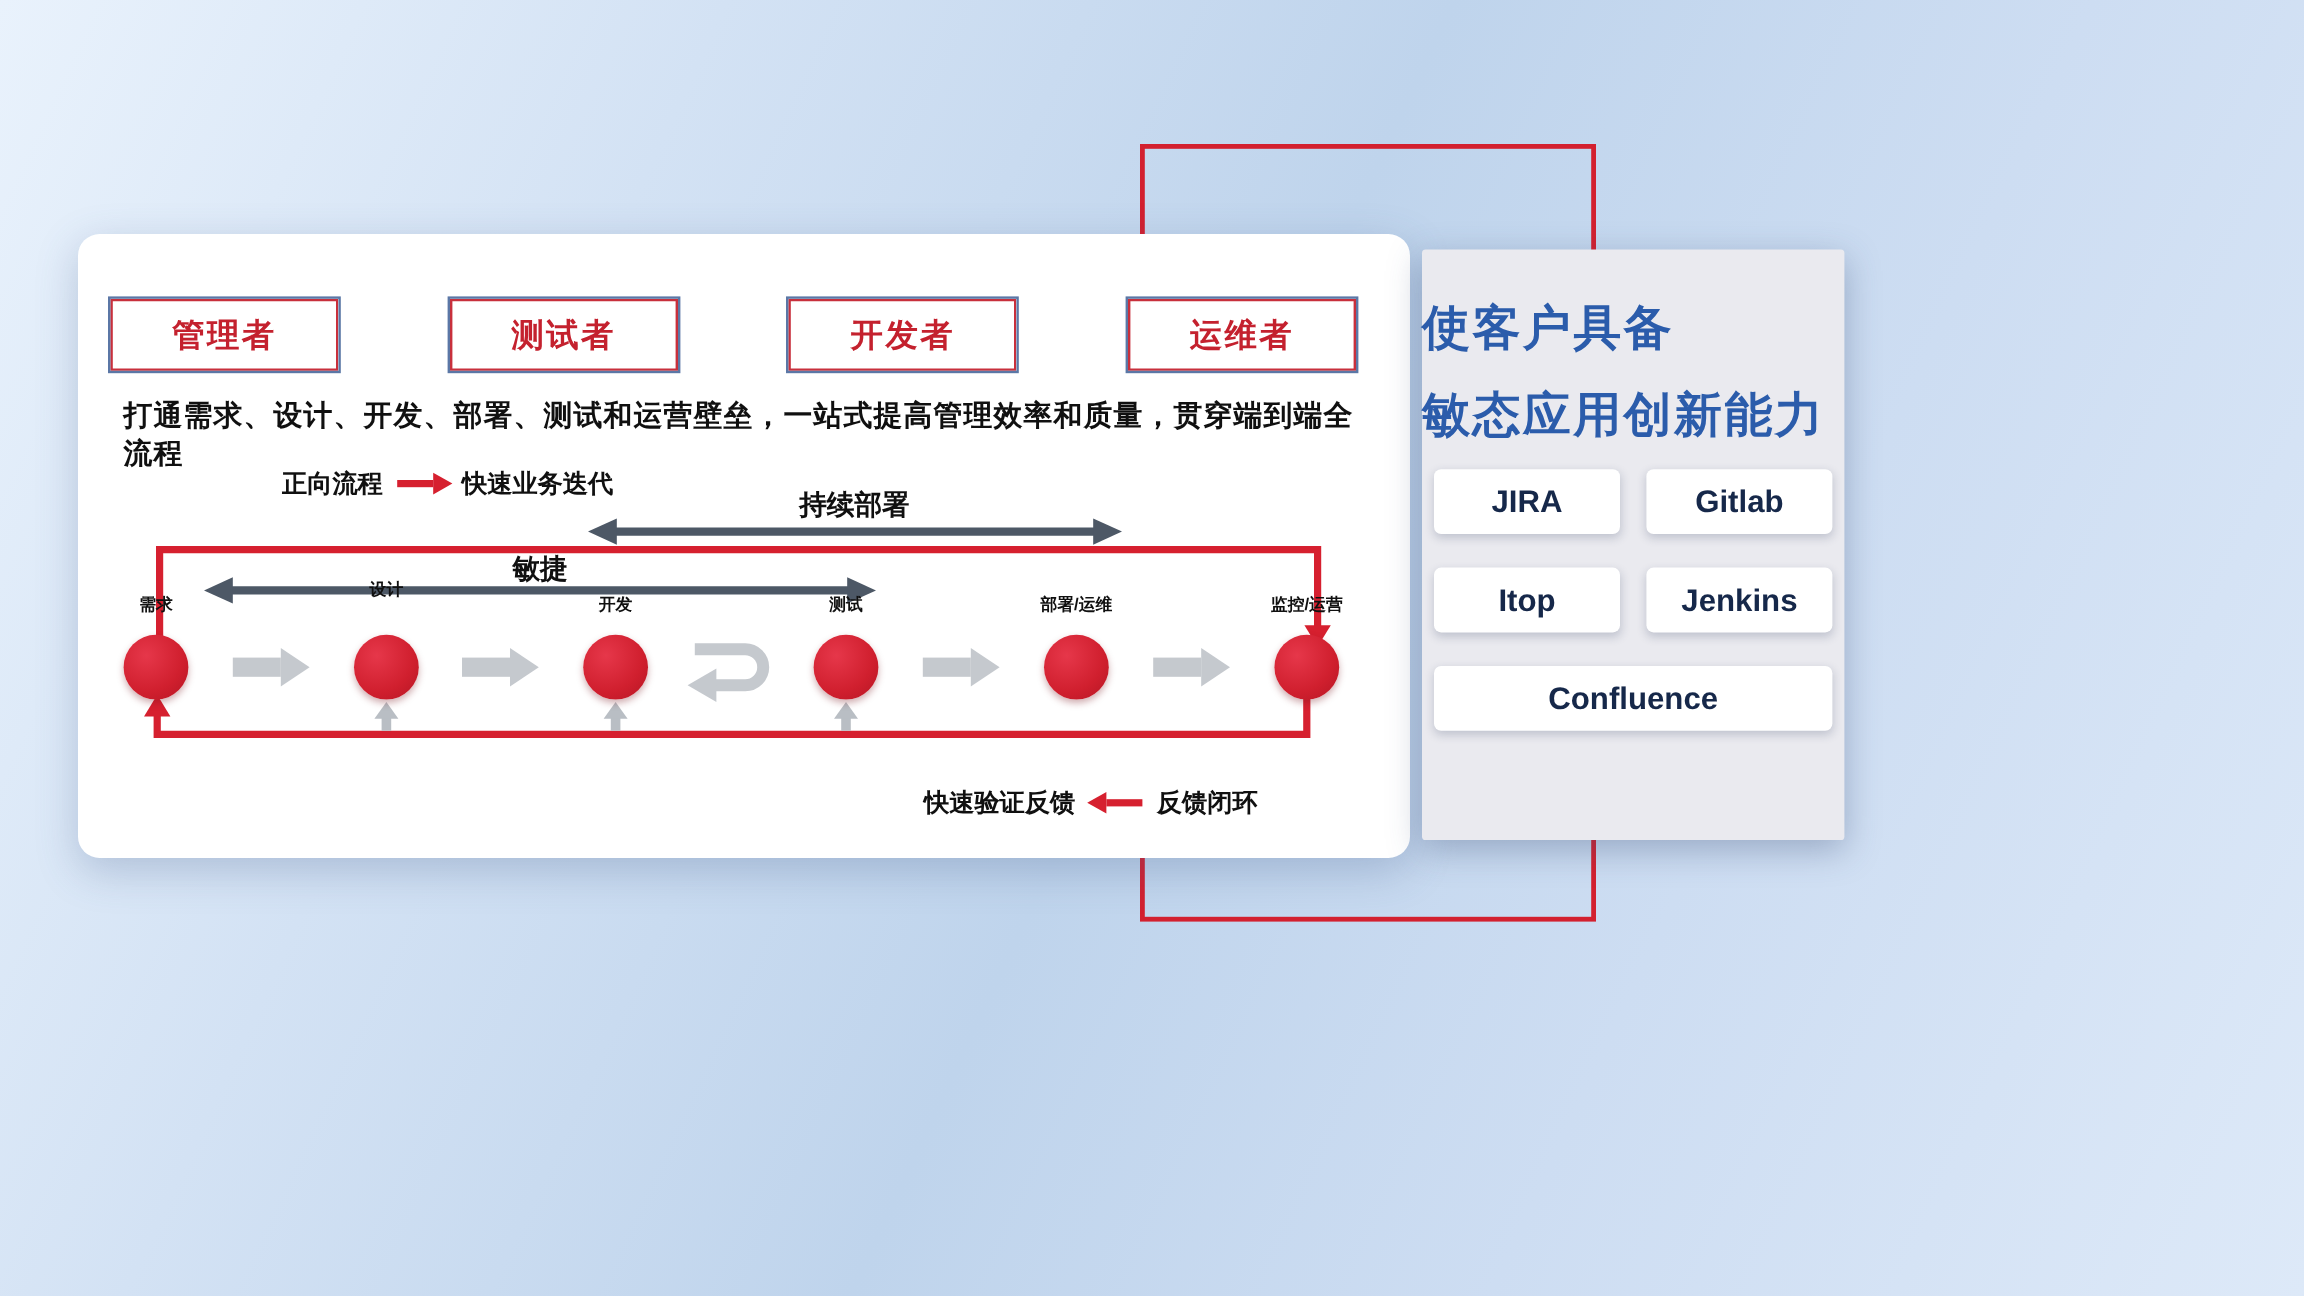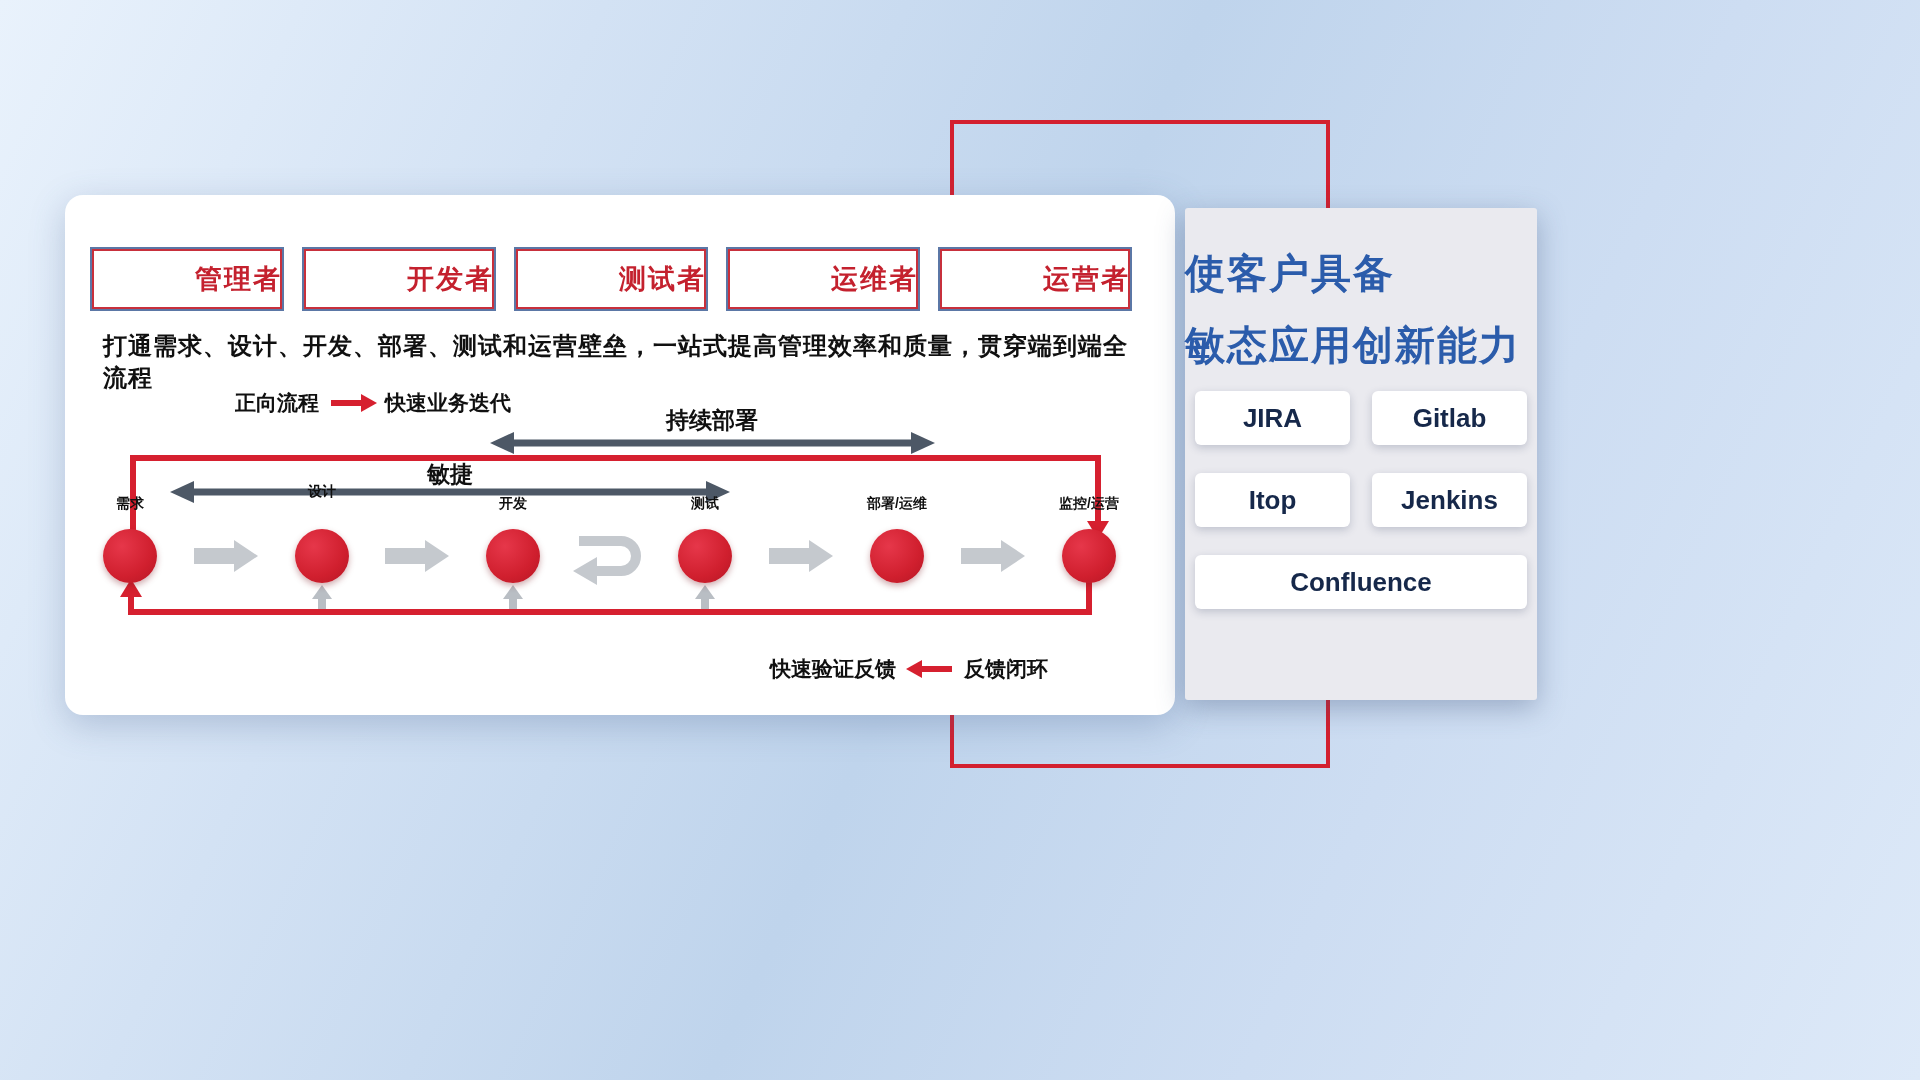--- a/index.html
+++ b/index.html
@@ -21,21 +21,21 @@
   .flow-card{
     position:absolute;left:65px;top:195px;width:1110px;height:520px;
     background:#ffffff;border-radius:18px;z-index:2;
     box-shadow:0 10px 35px rgba(70,95,140,.28);
   }
   .roles{
     position:absolute;left:25px;top:52px;width:1042px;height:64px;
     display:flex;justify-content:space-between;
   }
   .role-box{
-    width:190px;height:60px;display:flex;align-items:center;justify-content:flex-end;
+    width:190px;height:60px;display:flex;align-items:center;justify-content:center;
     border:2px solid #5b77a6;box-shadow:inset 0 0 0 2px #c8303c;
     background:#fff;
   }
   .role-box span{color:#c4212e;font-size:27px;font-weight:700;letter-spacing:2px;}
 
   .description{
     position:absolute;left:38px;top:135px;width:1040px;
     font-size:24px;font-weight:700;color:#101010;letter-spacing:1px;
   }
 
@@ -115,30 +115,27 @@
 
   <div class="red-frame"></div>
 
   <div class="flow-card">
 
     <div class="roles">
       <div class="role-box">
           <span>管理者</span>
         </div>
       <div class="role-box">
+          <span>测试者</span>
+        </div>
+      <div class="role-box">
           <span>开发者</span>
         </div>
       <div class="role-box">
-          <span>测试者</span>
-        </div>
-      <div class="role-box">
           <span>运维者</span>
-        </div>
-      <div class="role-box">
-          <span>运营者</span>
         </div>
     </div>
 
     <div class="description">打通需求、设计、开发、部署、测试和运营壁垒，一站式提高管理效率和质量，贯穿端到端全流程</div>
 
     <div class="legend-forward">
       <span>正向流程</span>
       <span class="red-arrow-r"></span>
       <span>快速业务迭代</span>
     </div>

